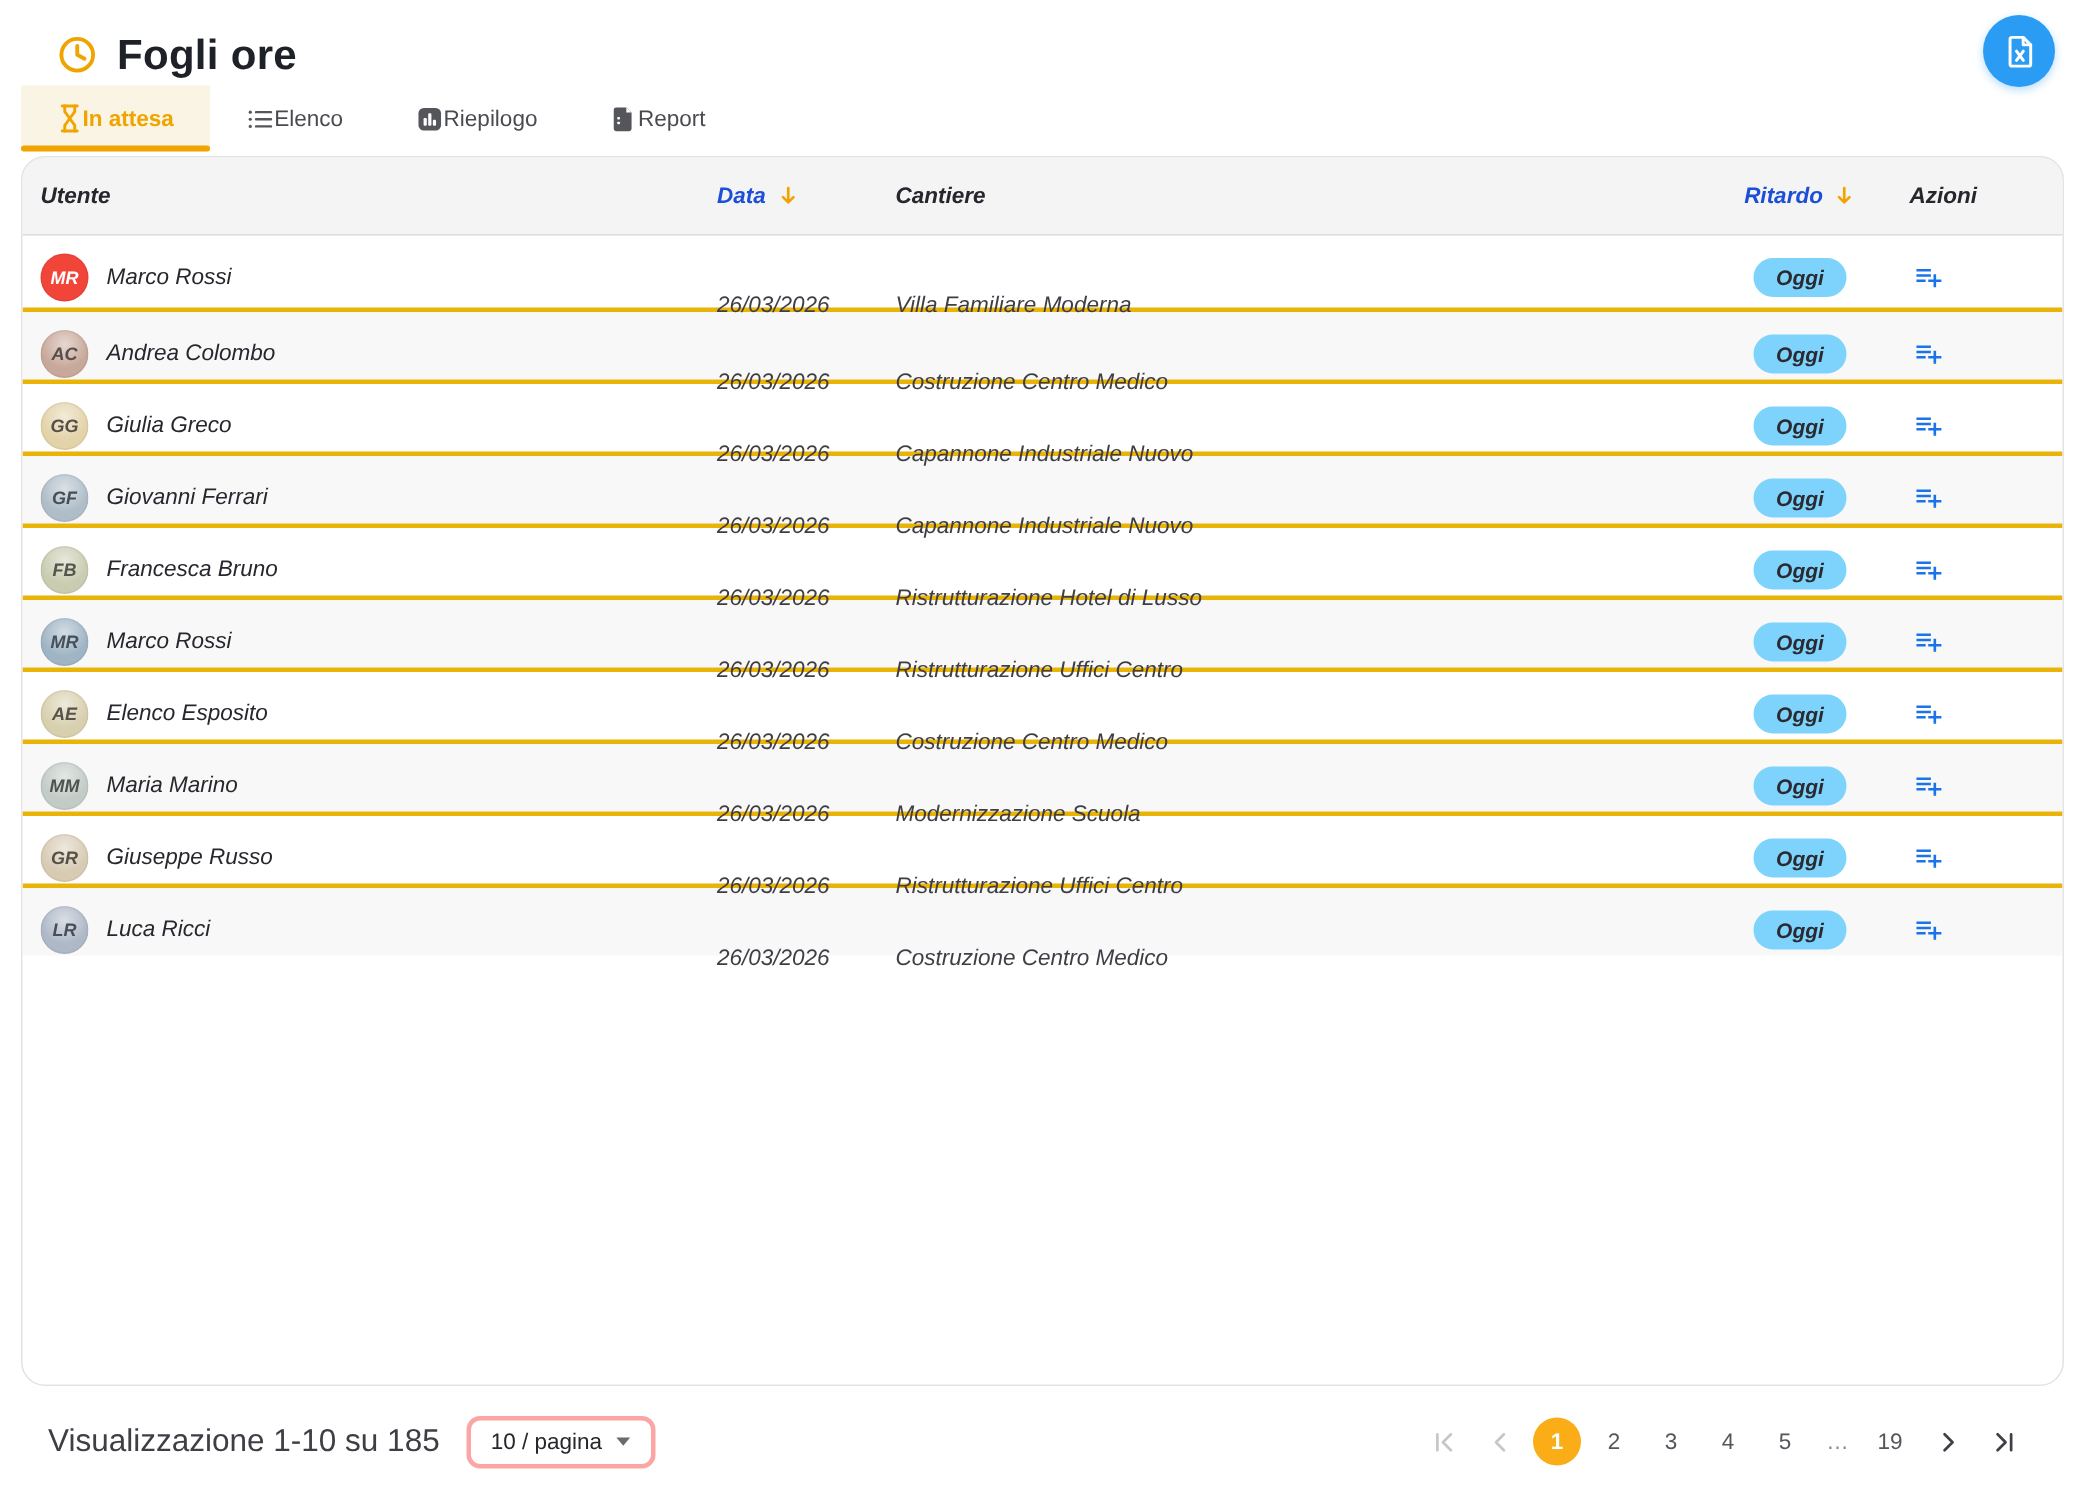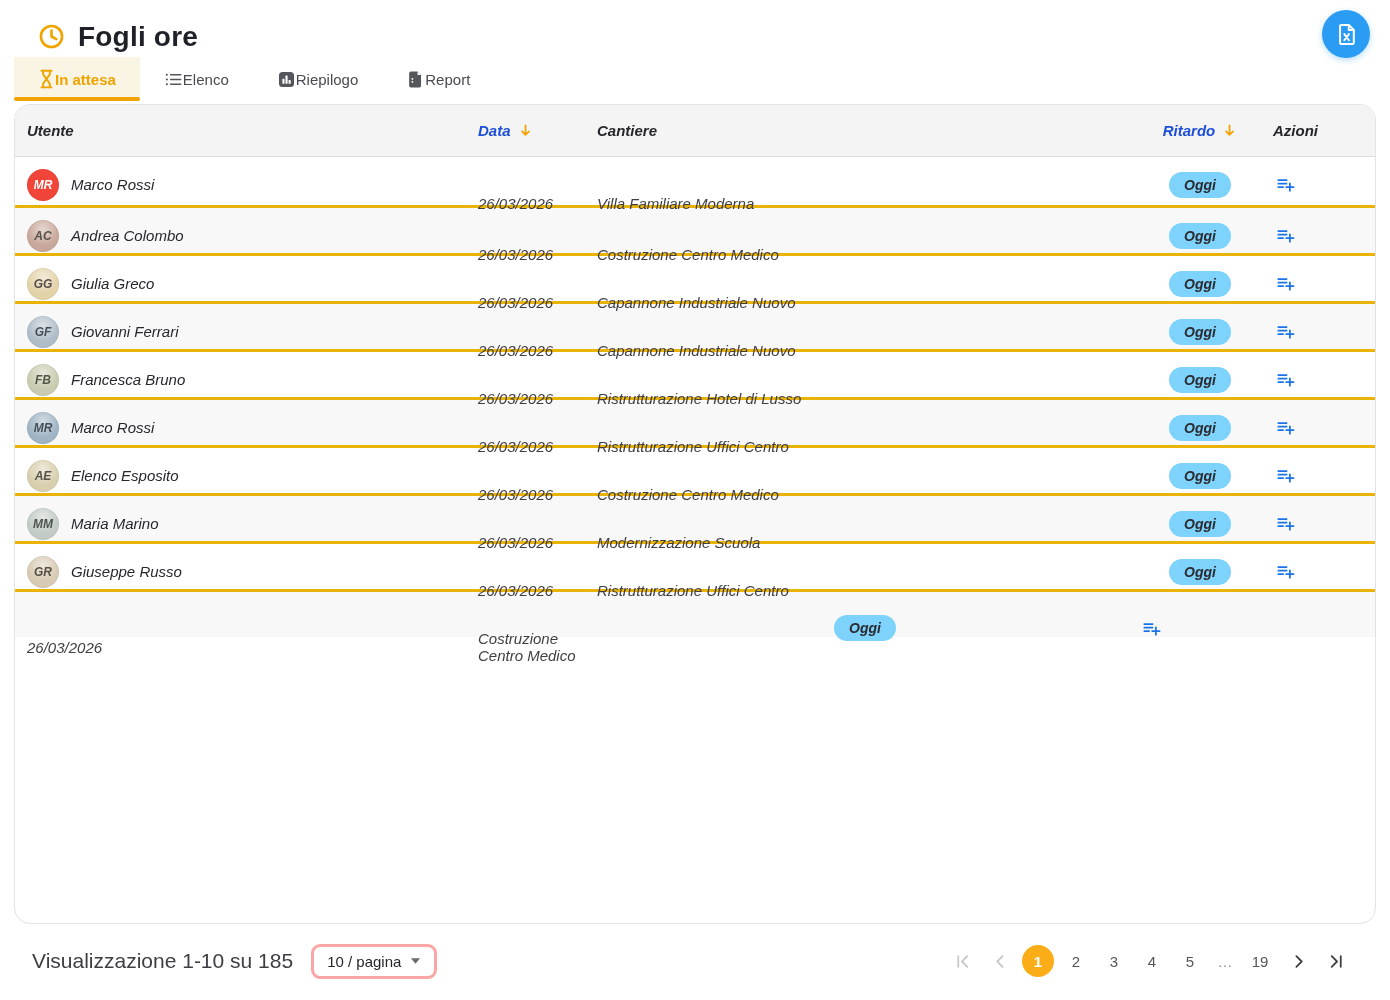--- a/index.html
+++ b/index.html
@@ -475,20 +475,24 @@
         <span style="display:flex">
           <svg width="21" height="21" viewBox="0 0 24 24" fill="#1A73E8">
             <path d="M14 10H3v2h11v-2zm0-4H3v2h11V6zm4 8v-4h-2v4h-4v2h4v4h2v-4h4v-2h-4zM3 16h7v-2H3v2z"></path>
           </svg>
         </span>
       </button>
     </div>
   </div>
 
   <div class="trow">
+    <div class="cell user-cell">
+      <span class="avatar" style="color: rgb(72, 79, 88); background: radial-gradient(circle at 50% 30%, rgba(255, 255, 255, 0.55), rgba(255, 255, 255, 0) 58%), rgb(174, 184, 198);">LR</span>
+      <span class="user-name">Luca Ricci</span>
+    </div>
     <div class="cell date-cell">26/03/2026</div>
     <div class="cell site-cell">Costruzione Centro Medico</div>
     <div class="cell delay-cell">
       <span class="badge">Oggi</span>
     </div>
     <div class="cell actions-cell">
       <button class="action-btn">
         <span style="display:flex">
           <svg width="21" height="21" viewBox="0 0 24 24" fill="#1A73E8">
             <path d="M14 10H3v2h11v-2zm0-4H3v2h11V6zm4 8v-4h-2v4h-4v2h4v4h2v-4h4v-2h-4zM3 16h7v-2H3v2z"></path>

